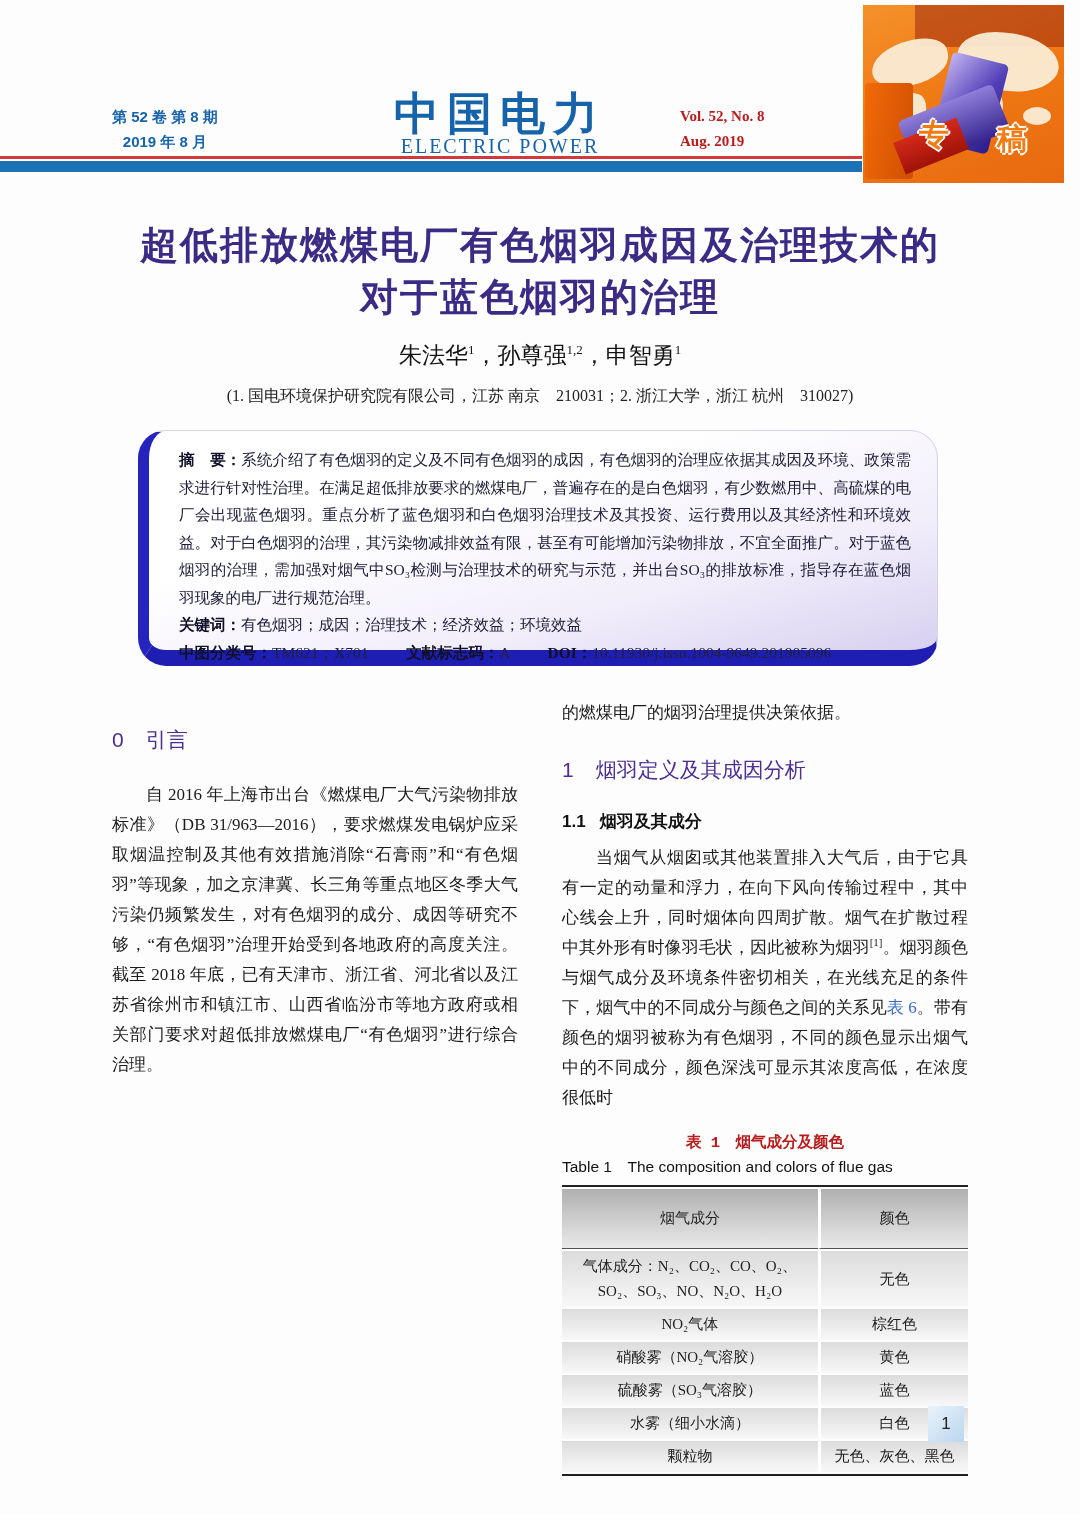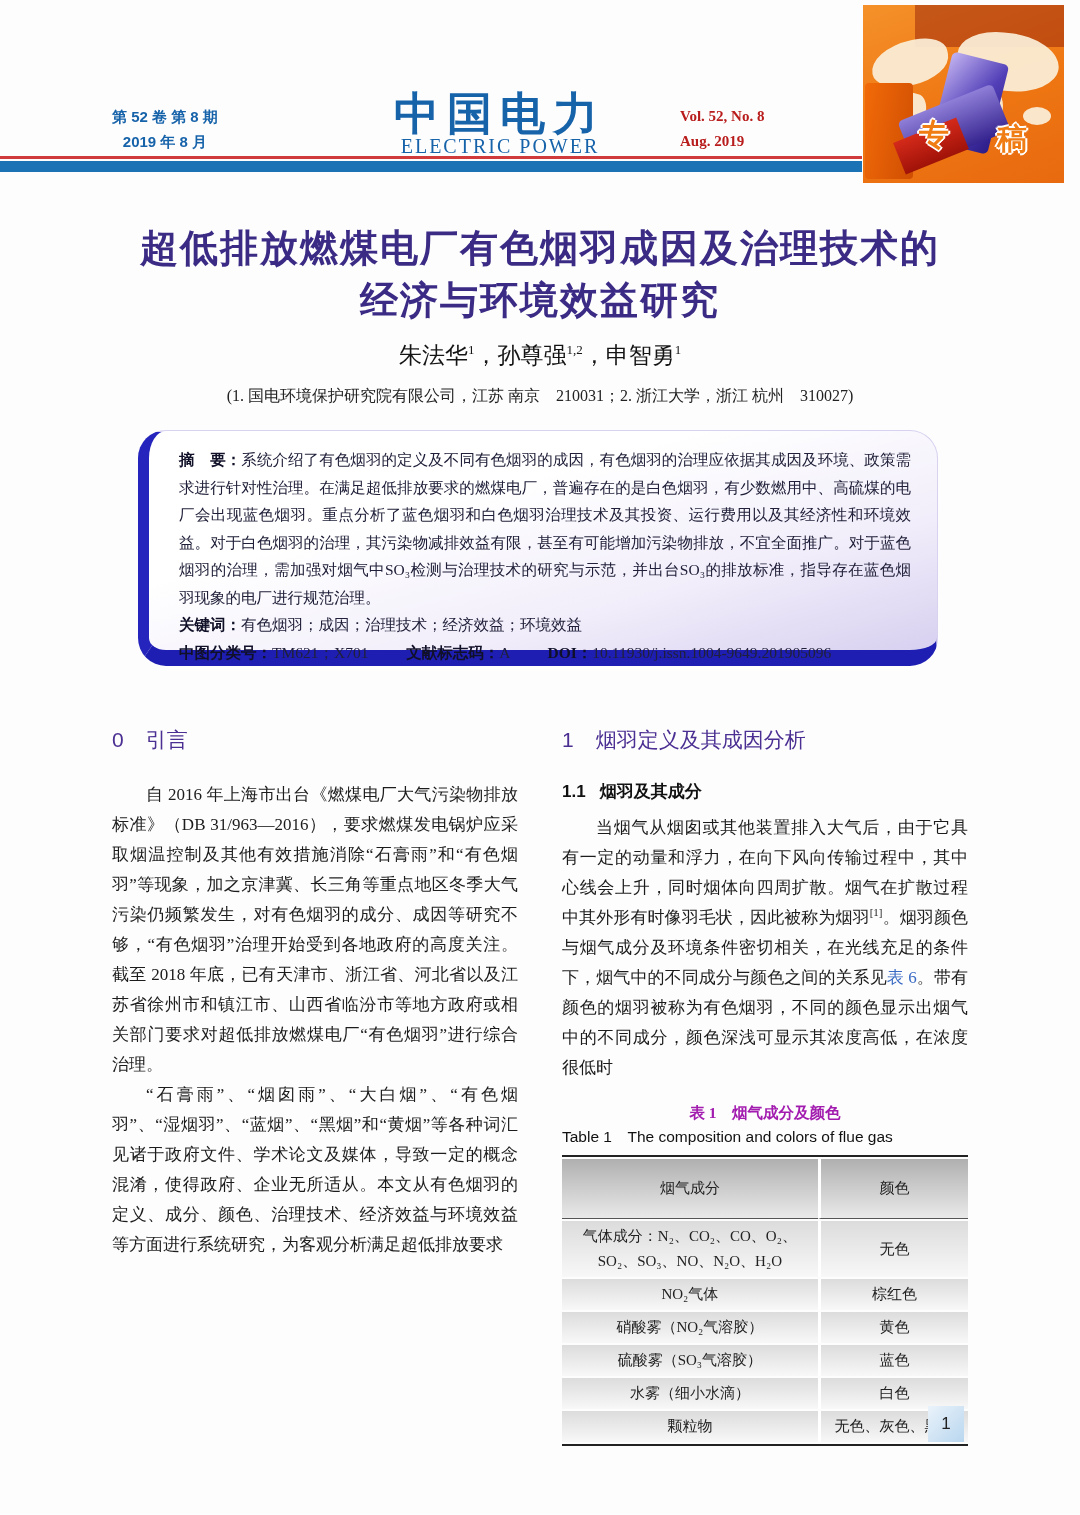--- a/index.html
+++ b/index.html
@@ -45,21 +45,21 @@
     background:linear-gradient(#d42a1a,#a01208);transform:rotate(-22deg);}
   .badge .bchar{position:absolute;font-size:30px;font-weight:bold;color:#f07c14;
     font-family:"Liberation Sans","DejaVu Sans",sans-serif;
     text-shadow:-2px 0 #fff,2px 0 #fff,0 -2px #fff,0 2px #fff,-1px -1px #fff,1px 1px #fff;}
   .bchar.c1{left:56px;top:110px;}
   .bchar.c2{left:134px;top:114px;}
 
   
   .title{position:absolute;left:0;top:222px;width:1080px;text-align:center;
     color:#3b2b85;font-size:38px;font-weight:bold;line-height:52px;letter-spacing:2px;
-    font-family:Liberation Serif, serif;margin:0;}
+    font-family:Liberation Mono, monospace;margin:0;}
   .authors{position:absolute;left:0;top:340px;width:1080px;text-align:center;
     font-size:23px;color:#141414;}
   .authors sup{font-size:13px;}
   .affiliation{position:absolute;left:0;top:386px;width:1080px;text-align:center;
     font-size:16px;color:#222;}
 
   
   .abstract-box{position:absolute;left:138px;top:430px;width:800px;height:236px;box-sizing:border-box;
     border-radius:28px;
     border-left:11px solid #2525bd;border-bottom:16px solid #1e1eb2;
@@ -83,22 +83,22 @@
   .indent{text-indent:2em;}
   .body-p sup{font-size:11px;line-height:0;}
   .tlink{color:#3a6bc4;}
 
   
   .footnote{margin-top:14px;}
   .fn-rule{width:247px;border-top:1.5px solid #333;margin-bottom:9px;}
   .footnote p{font-size:14.5px;line-height:28px;margin:0;text-align:justify;color:#101010;}
 
   
-  .tbl-cap-cn{font-family:Liberation Serif, serif;font-weight:bold;
-    font-size:15.5px;text-align:center;margin-top:18px;line-height:24px;color:#a21caf;}
+  .tbl-cap-cn{font-family:Liberation Mono, monospace;font-weight:bold;
+    font-size:15.5px;text-align:center;margin-top:18px;line-height:24px;color:#b91c1c;}
   .tbl-cap-en{font-family:"Liberation Sans","DejaVu Sans",sans-serif;
     font-size:15.5px;text-align:left;line-height:24px;color:#111;}
   table.flue{width:100%;margin-top:6px;border-collapse:separate;border-spacing:0 2px;
     border-top:2.5px solid #222;border-bottom:2.5px solid #222;font-size:15px;color:#222;}
   table.flue th{font-weight:normal;background:linear-gradient(to bottom,#b0b0b0,#e9e9e9);
     padding:20px 4px;border-bottom:1px solid #555;}
   table.flue td{background:linear-gradient(to bottom,#dcdcdc,#f8f8f8);
     text-align:center;padding:3px 6px;line-height:25px;}
   table.flue .c1{width:63%;}
   table.flue .c2{width:37%;border-left:3px solid #fff;}
@@ -139,21 +139,21 @@
     <div class="postbox"></div>
     <div class="rib-a"></div>
     <div class="rib-b"></div>
     <div class="rib-red"></div>
     <span class="bchar c1">专</span>
     <span class="bchar c2">稿</span>
   </div>
 
   <h1 class="title">
     <span>超低排放燃煤电厂有色烟羽成因及治理技术的</span><br>
-    <span>经济与环境效益研究</span>
+    <span>对于蓝色烟羽的治理</span>
   </h1>
 
   <div class="authors">
     <span><span>朱法华</span><sup>1</sup><span>，</span></span><span><span>孙尊强</span><sup>1,2</sup><span>，</span></span><span><span>申智勇</span><sup>1</sup><span></span></span>
   </div>
 
   <div class="affiliation">(1. 国电环境保护研究院有限公司，江苏 南京　210031；2. 浙江大学，浙江 杭州　310027)</div>
 
   <section class="abstract-box">
     <p><b>摘　要：</b><span>系统介绍了有色烟羽的定义及不同有色烟羽的成因，有色烟羽的治理应依据其成因及环境、政策需求进行针对性治理。在满足超低排放要求的燃煤电厂，普遍存在的是白色烟羽，有少数燃用中、高硫煤的电厂会出现蓝色烟羽。重点分析了蓝色烟羽和白色烟羽治理技术及其投资、运行费用以及其经济性和环境效益。对于白色烟羽的治理，其污染物减排效益有限，甚至有可能增加污染物排放，不宜全面推广。对于蓝色烟羽的治理，需加强对烟气中SO₃检测与治理技术的研究与示范，并出台SO₃的排放标准，指导存在蓝色烟羽现象的电厂进行规范治理。</span></p>
@@ -163,25 +163,25 @@
       <b class="gap">文献标志码：</b><span>A</span>
       <b class="gap">DOI：</b><span>10.11930/j.issn.1004-9649.201905096</span>
     </p>
   </section>
 
   <div class="columns">
 
     <div class="col">
       <h2 class="sec"><span class="num">0</span><span>引言</span></h2>
       <p class="body-p indent">自 2016 年上海市出台《燃煤电厂大气污染物排放标准》（DB 31/963—2016），要求燃煤发电锅炉应采取烟温控制及其他有效措施消除“石膏雨”和“有色烟羽”等现象，加之京津冀、长三角等重点地区冬季大气污染仍频繁发生，对有色烟羽的成分、成因等研究不够，“有色烟羽”治理开始受到各地政府的高度关注。截至 2018 年底，已有天津市、浙江省、河北省以及江苏省徐州市和镇江市、山西省临汾市等地方政府或相关部门要求对超低排放燃煤电厂“有色烟羽”进行综合治理。</p>
-      <p class="body-p indent">“石膏雨”、“烟囱雨”、“大白烟”、“有色烟羽”、“湿烟羽”、“蓝烟”、“黑烟”和“黄烟”等各种词汇见诸于政府文件、学术论文及媒体，导致一定的概念混淆，使得政府、企业无所适从。本文从有色烟羽的定义、成分、颜色、治理技术、经济效益与环境效益等方面进行系统研究，为客观分析满足超低排放要求</p>
 
     </div>
 
     <div class="col">
+      <p class="body-p">的燃煤电厂的烟羽治理提供决策依据。</p>
       <h2 class="sec" style="margin-top:28px;"><span class="num">1</span><span>烟羽定义及其成因分析</span></h2>
       <h3 class="subsec"><span class="num">1.1</span><span>烟羽及其成分</span></h3>
       <p class="body-p indent"><span>当烟气从烟囱或其他装置排入大气后，由于它具有一定的动量和浮力，在向下风向传输过程中，其中心线会上升，同时烟体向四周扩散。烟气在扩散过程中其外形有时像羽毛状，因此被称为烟羽</span><sup>[1]</sup><span>。烟羽颜色与烟气成分及环境条件密切相关，在光线充足的条件下，烟气中的不同成分与颜色之间的关系见</span><span class="tlink">表 6</span><span>。带有颜色的烟羽被称为有色烟羽，不同的颜色显示出烟气中的不同成分，颜色深浅可显示其浓度高低，在浓度很低时</span></p>
 
       <div class="tbl-cap-cn">表 1　烟气成分及颜色</div>
       <div class="tbl-cap-en">Table 1　The composition and colors of flue gas</div>
 
       <table class="flue">
         <thead>
           <tr>

